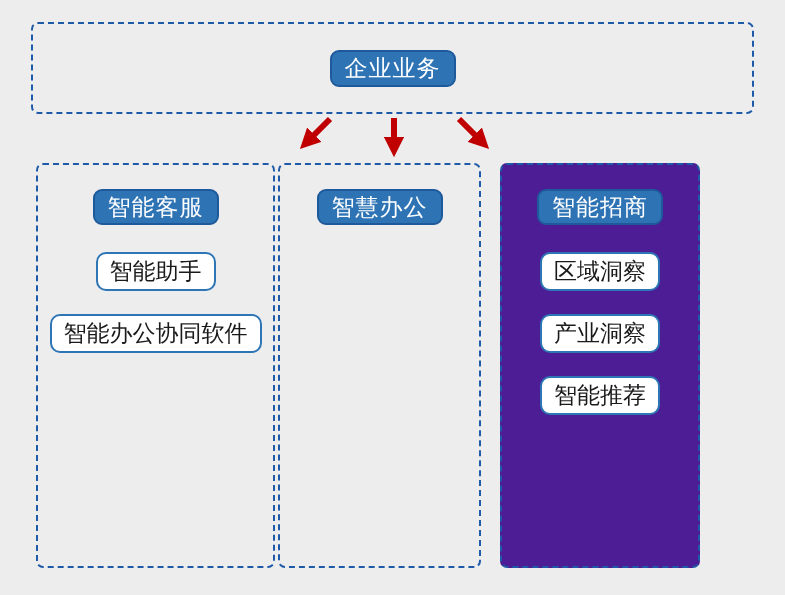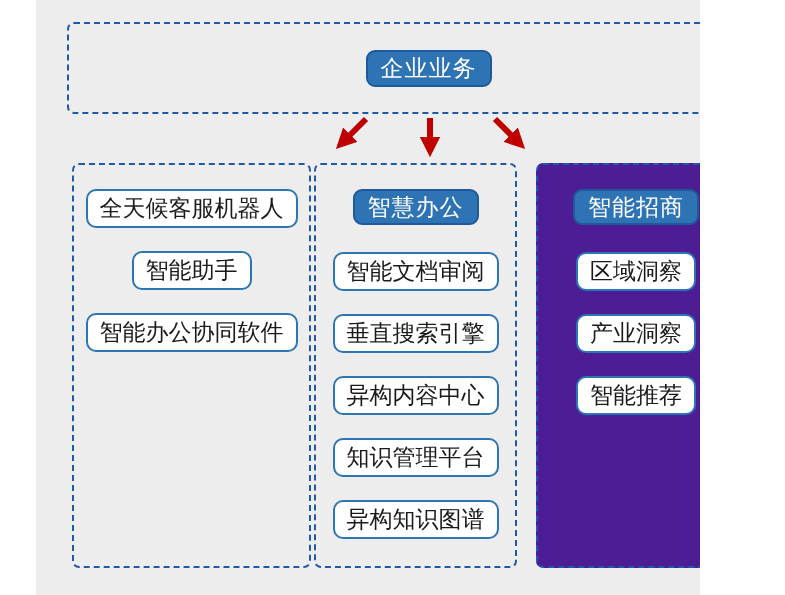--- a/index.html
+++ b/index.html
@@ -1,22 +1,21 @@
 <!DOCTYPE html>
 <html><head>
 <meta charset="utf-8">
 <style>
   * { margin:0; padding:0; box-sizing:border-box; }
   body { font-family:"DejaVu Sans","Liberation Sans",sans-serif; }
   .canvas {
     position:relative;
-    width:664px; height:595px;
+    width:785px; height:595px;
     background:#EDEDED;
     overflow:hidden;
-    margin-left:36px;
   }
   
   .top-box {
     position:absolute; left:31px; top:22px;
     width:723px; height:92px;
     border:2px dashed #1E5AA8;
     border-radius:7px;
     display:flex; align-items:center; justify-content:center;
   }
   .pill {
@@ -73,38 +72,30 @@
       <marker id="ah" markerWidth="3.4" markerHeight="3.4" refX="2.2" refY="1.7" orient="auto" markerUnits="strokeWidth">
         <path d="M0,0 L3.4,1.7 L0,3.4 z" fill="#C00000"></path>
       </marker>
     </defs>
     <line x1="50" y1="7" x2="25" y2="32" stroke="#C00000" stroke-width="6" marker-end="url(#ah)"></line>
     <line x1="114" y1="6" x2="114" y2="38" stroke="#C00000" stroke-width="6" marker-end="url(#ah)"></line>
     <line x1="179" y1="7" x2="204" y2="32" stroke="#C00000" stroke-width="6" marker-end="url(#ah)"></line>
   </svg>
 
   <div class="col col-1">
+    <div class="pill">智能客服</div>
     <div style="display:flex;flex-direction:column;align-items:center;">
 
-    <div class="node">全天候客服机器人</div>
         <div class="node">智能助手</div>
         <div class="node">智能办公协同软件</div>
       </div>
   </div>
 
   <div class="col col-2">
     <div class="pill">智慧办公</div>
-    <div style="display:flex;flex-direction:column;align-items:center;">
-
-    <div class="node">智能文档审阅</div>
-        <div class="node">垂直搜索引擎</div>
-        <div class="node">异构内容中心</div>
-        <div class="node">知识管理平台</div>
-        <div class="node">异构知识图谱</div>
-      </div>
   </div>
 
   <div class="col col-3">
     <div class="pill">智能招商</div>
     <div style="display:flex;flex-direction:column;align-items:center;justify-content:space-between;">
 
     <div class="node">区域洞察</div>
         <div class="node">产业洞察</div>
         <div class="node">智能推荐</div>
       </div>

